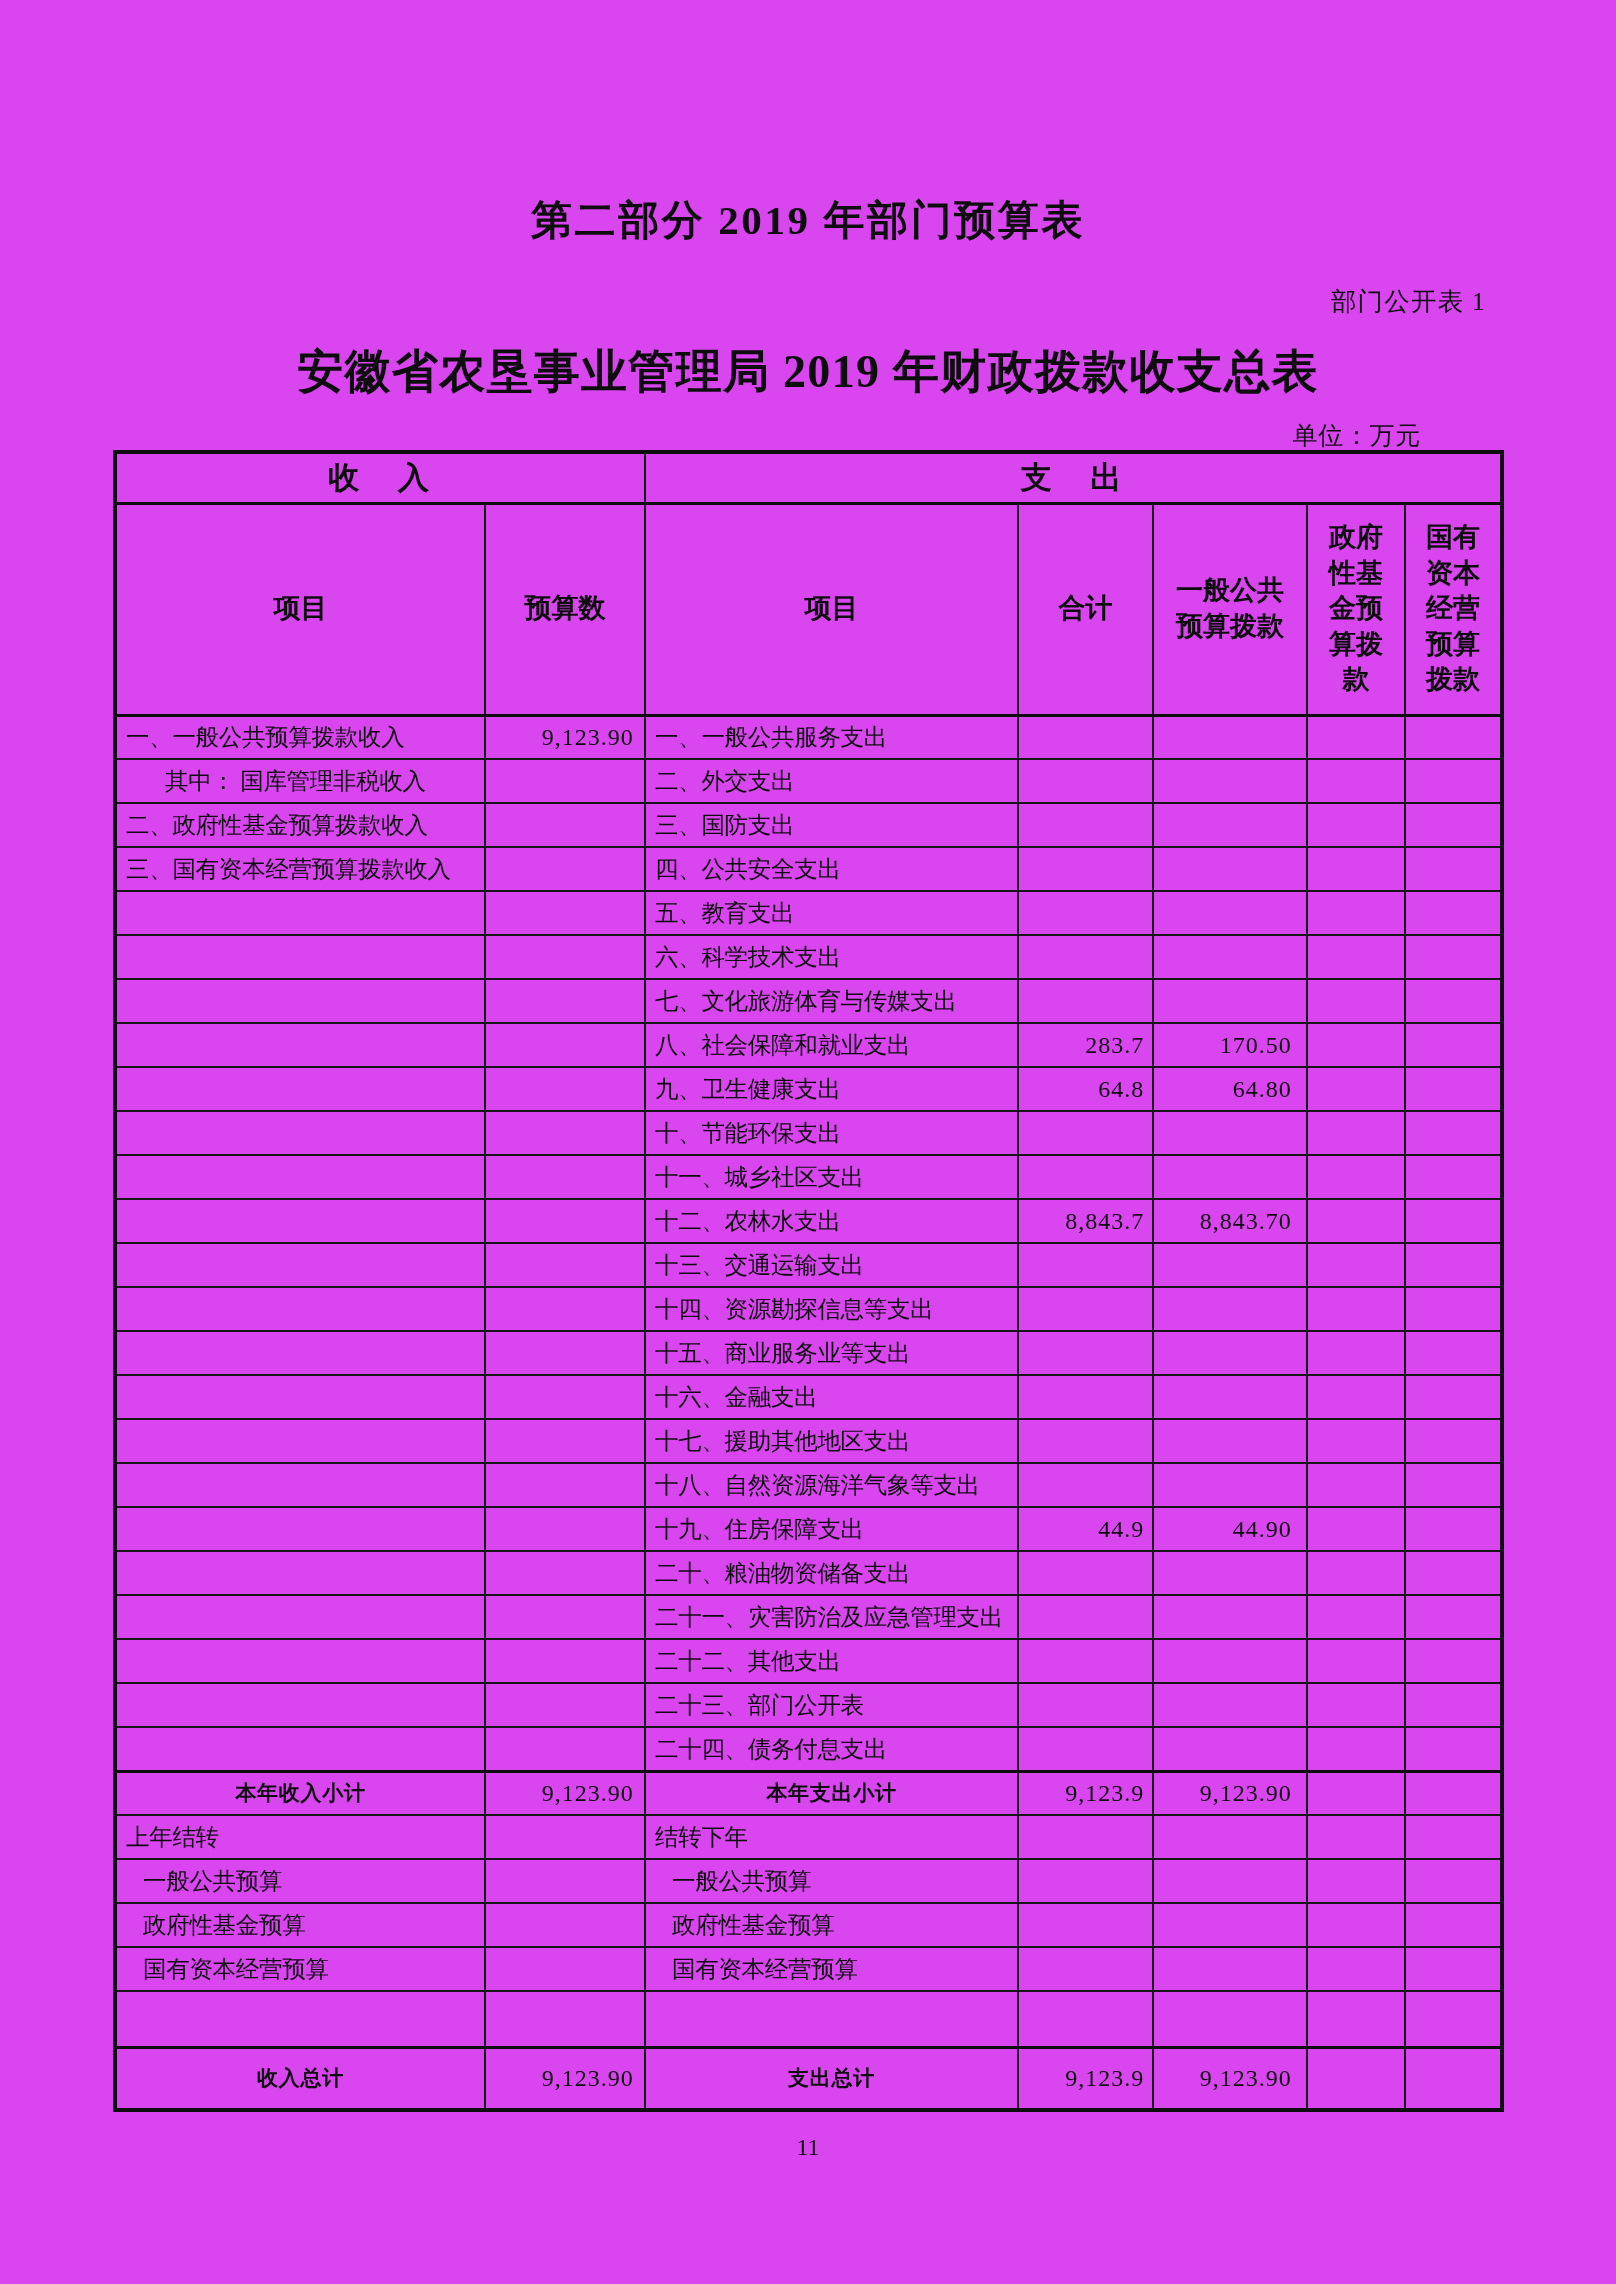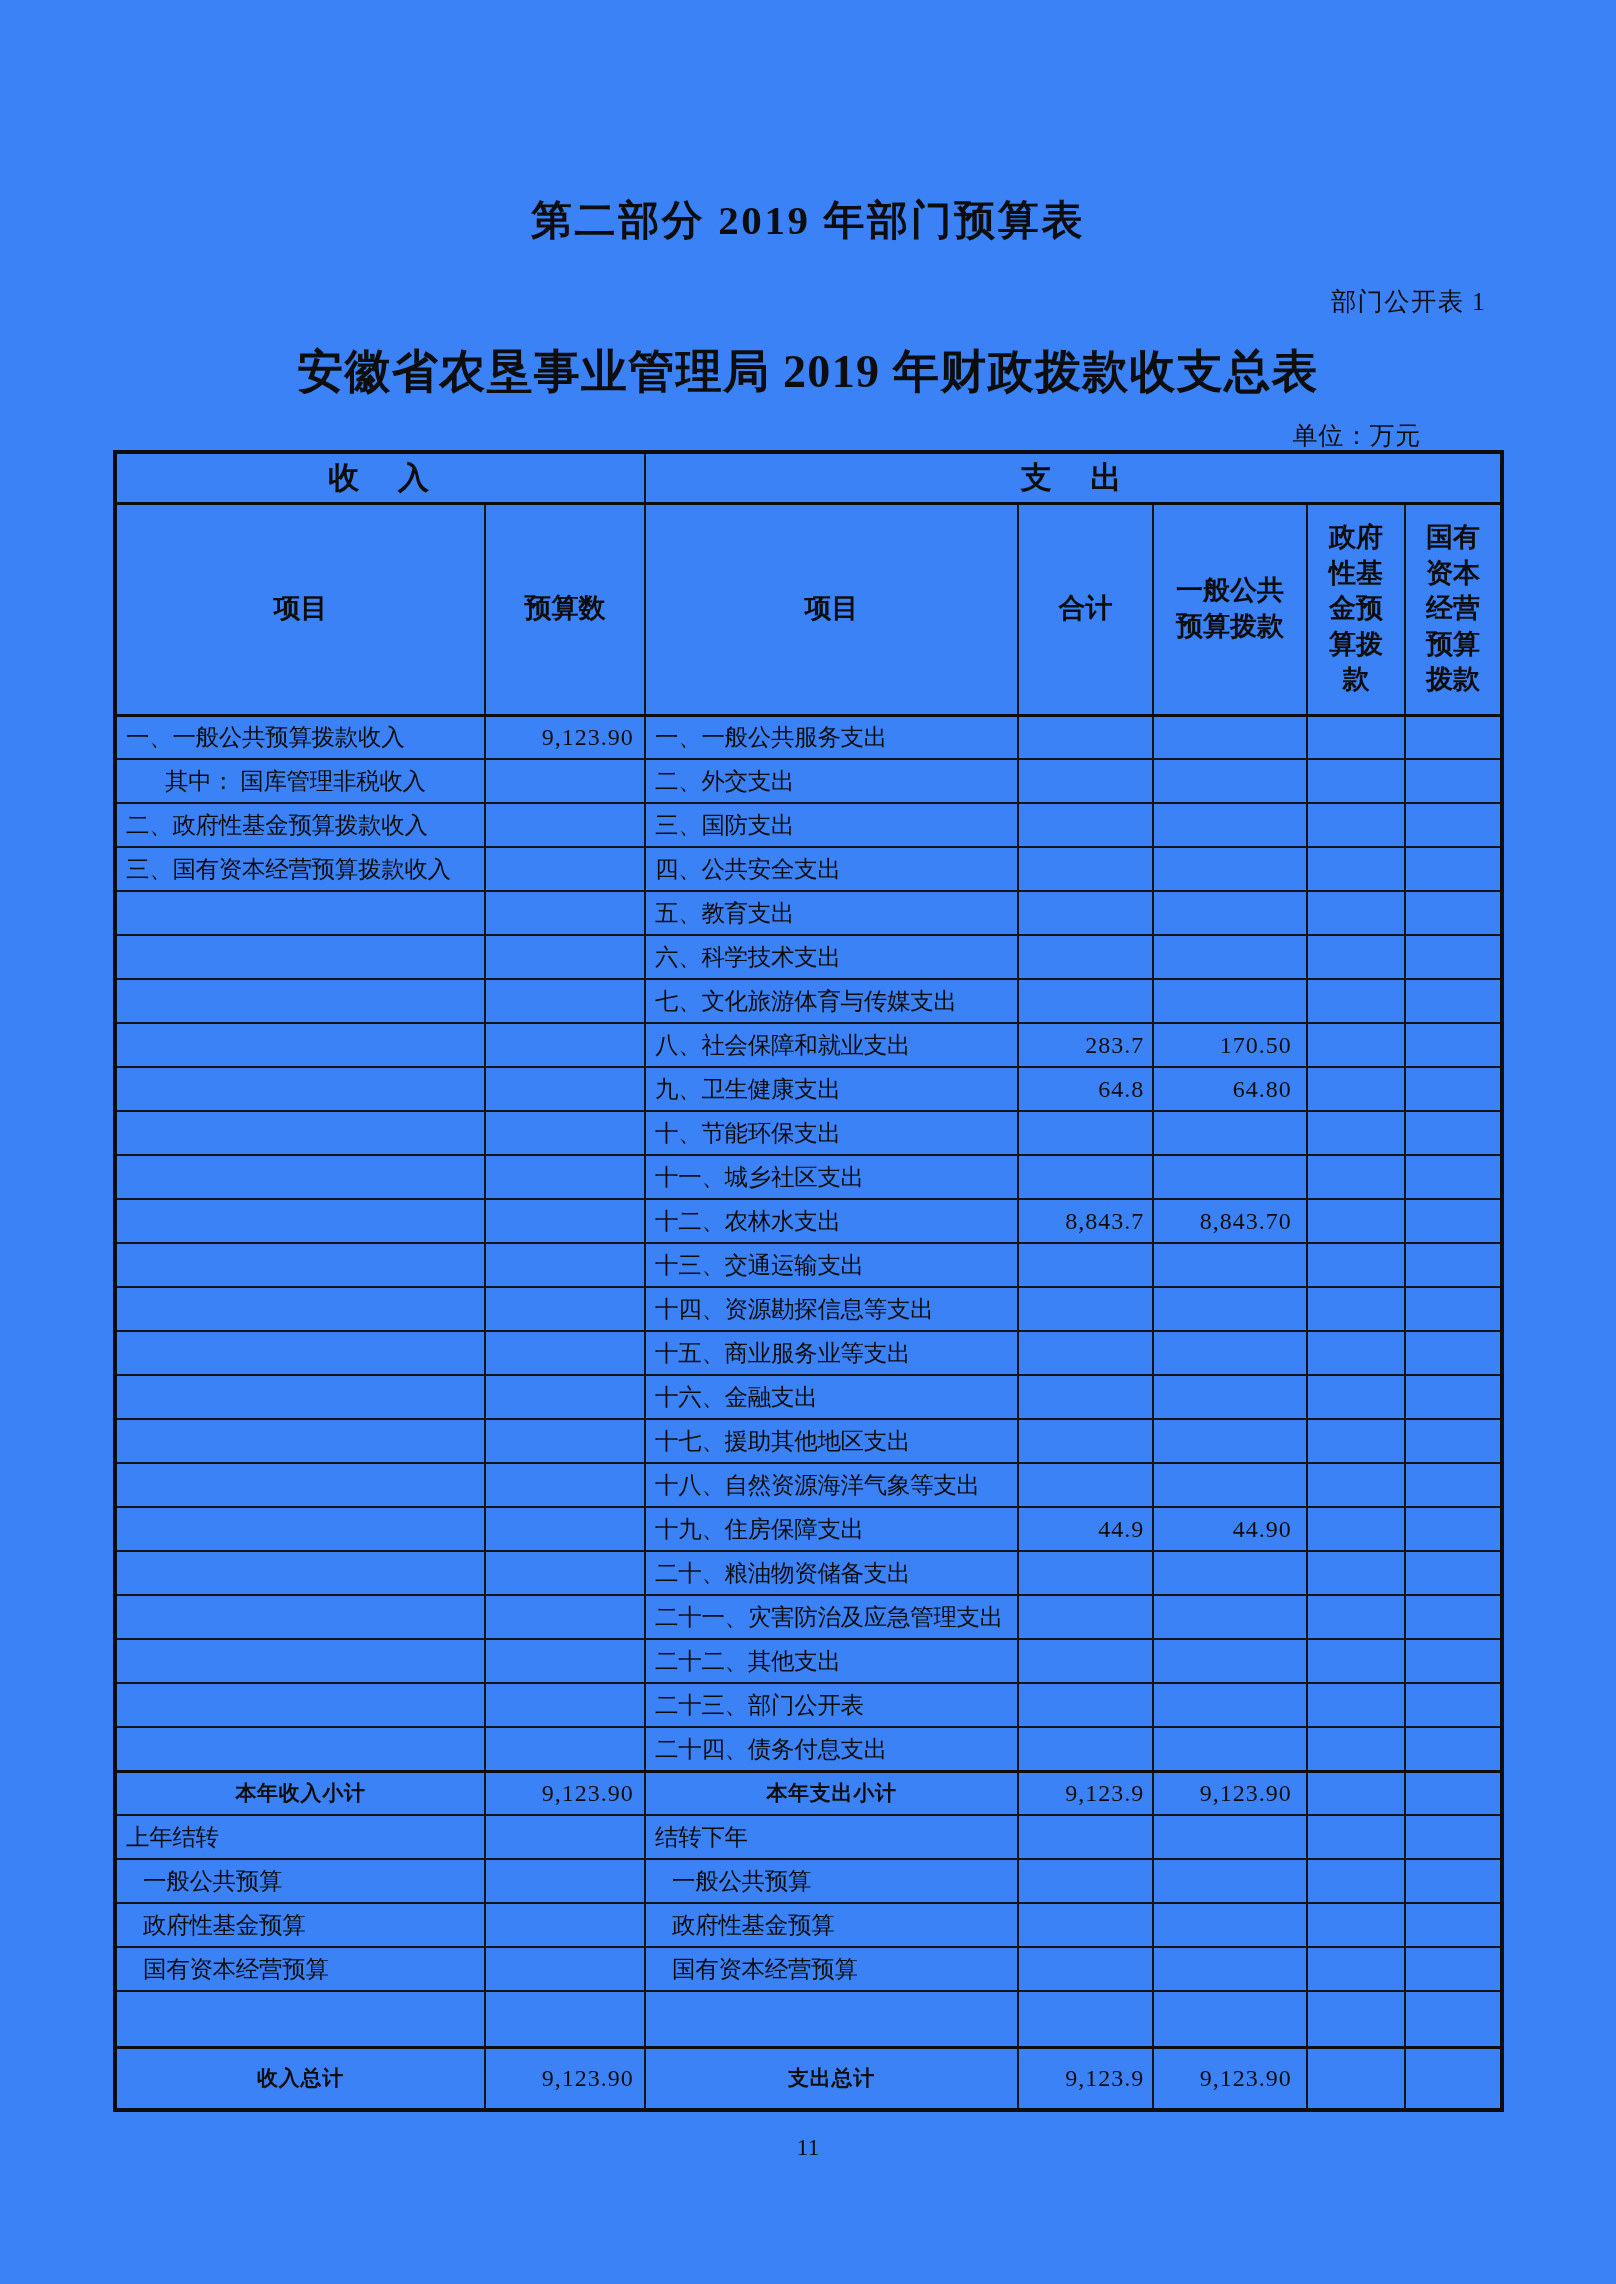--- a/index.html
+++ b/index.html
@@ -1,20 +1,20 @@
 <!DOCTYPE html>
 <html style="font-size:10.4px"><head>
 <meta charset="utf-8">
 <style>
   * { margin:0; padding:0; box-sizing:border-box; }
   html,body { background:#e8e8e8; }
   .page {
     position:relative;
     width:1616px; height:2284px;
-    background:#3b82f6;
+    background:#d946ef;
     overflow:hidden;
     font-family:"Liberation Serif","DejaVu Serif",serif;
     color:#0d0d0d;
   }
   .section-title {
     position:absolute; top:193px; left:0; width:100%;
     text-align:center; font-size:41px; font-weight:700; letter-spacing:2.6px;
   }
   .table-label {
     position:absolute; top:285px; right:130px;

